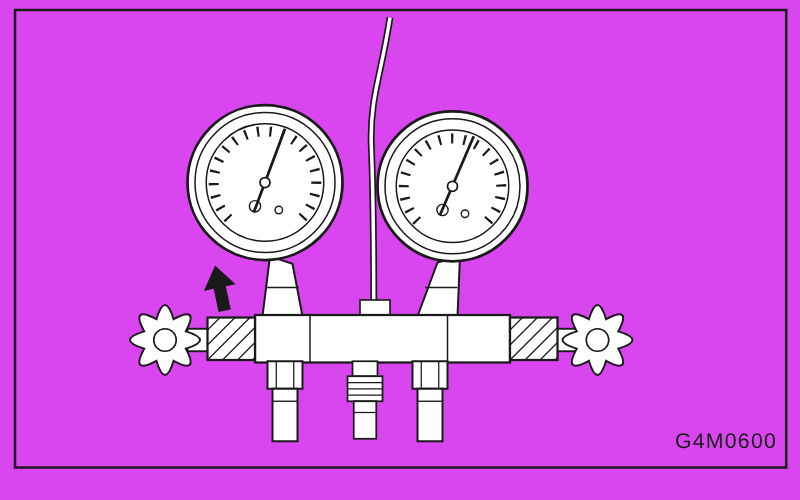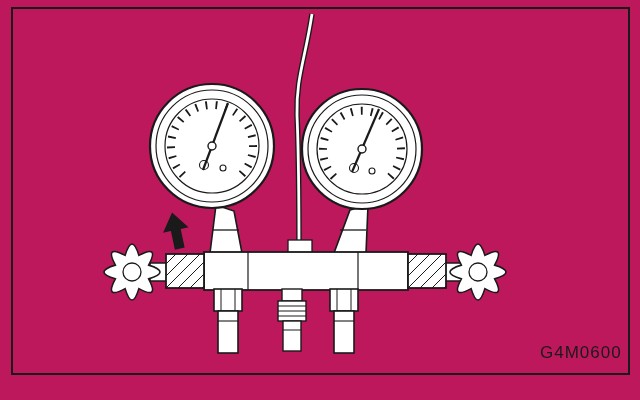--- a/index.html
+++ b/index.html
@@ -1,20 +1,20 @@
 <!DOCTYPE html>
 <html><head>
   <meta charset="utf-8">
   <style>
     html, body { margin: 0; padding: 0; background: #ffffff; }
     .figure {
       position: relative;
       width: 640px;
       height: 400px;
-      background: #be185d;
+      background: #d946ef;
       font-family: "Liberation Sans", sans-serif;
       overflow: hidden;
     }
     .figure svg { position: absolute; top: 0; left: 0; }
     .fig-label {
       font-family: "Liberation Sans", sans-serif;
       font-size: 17px;
       letter-spacing: 1px;
       fill: #1a1a1a;
     }

